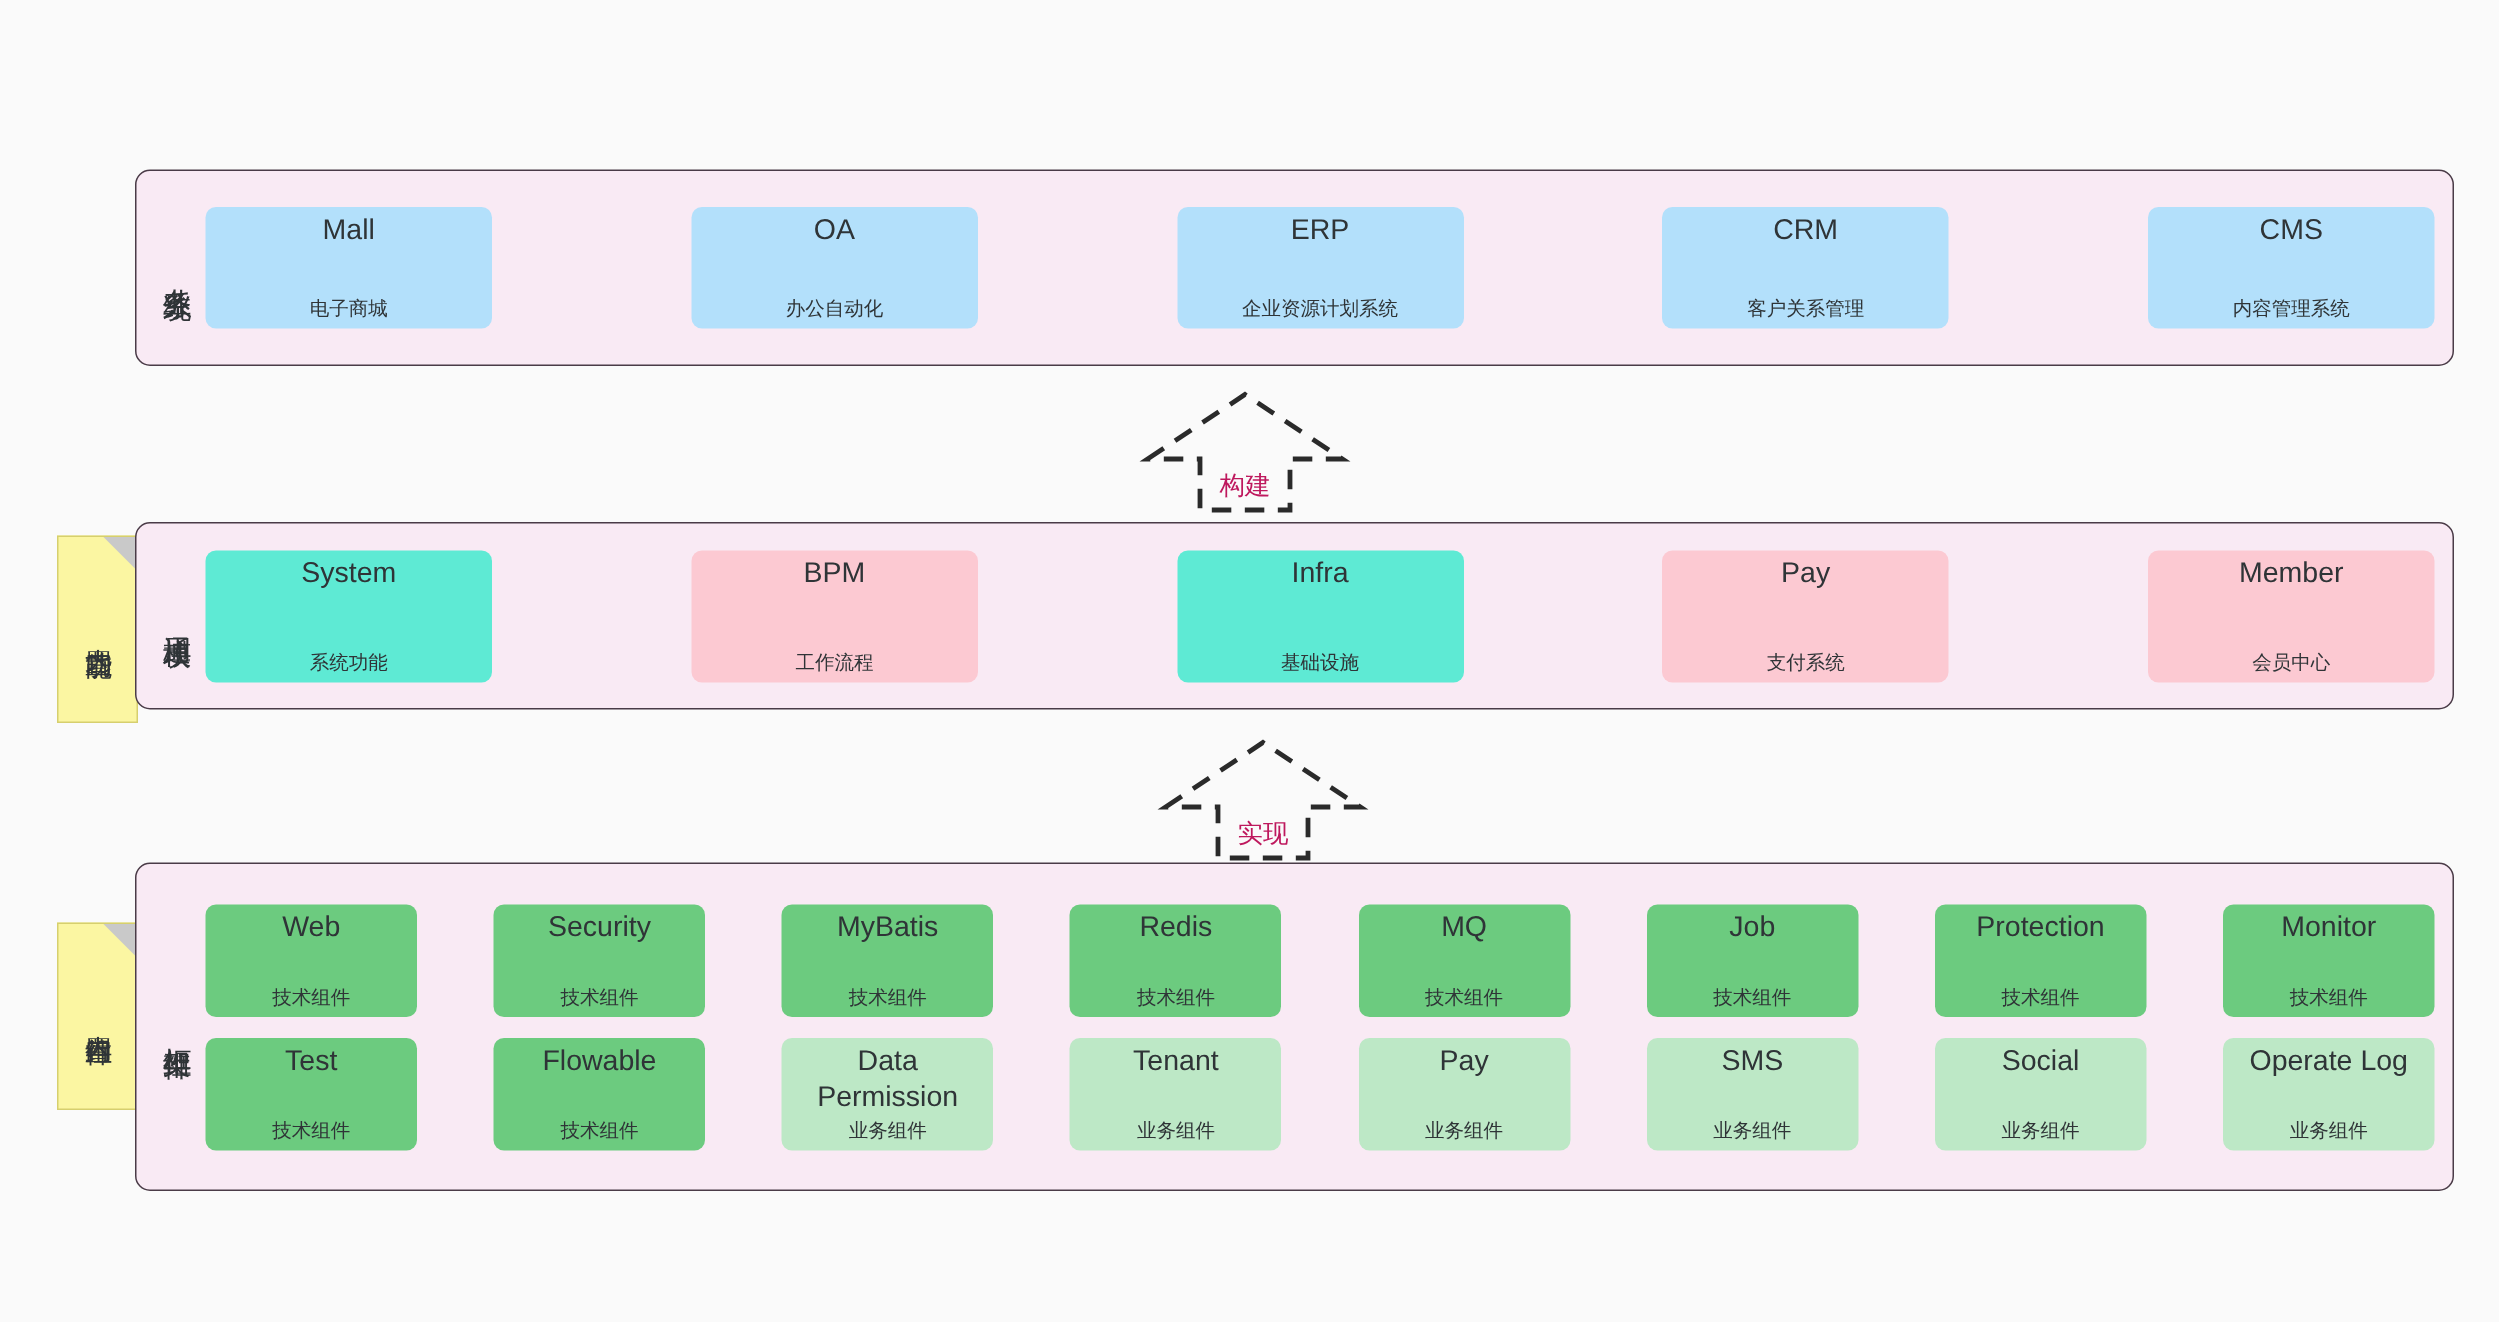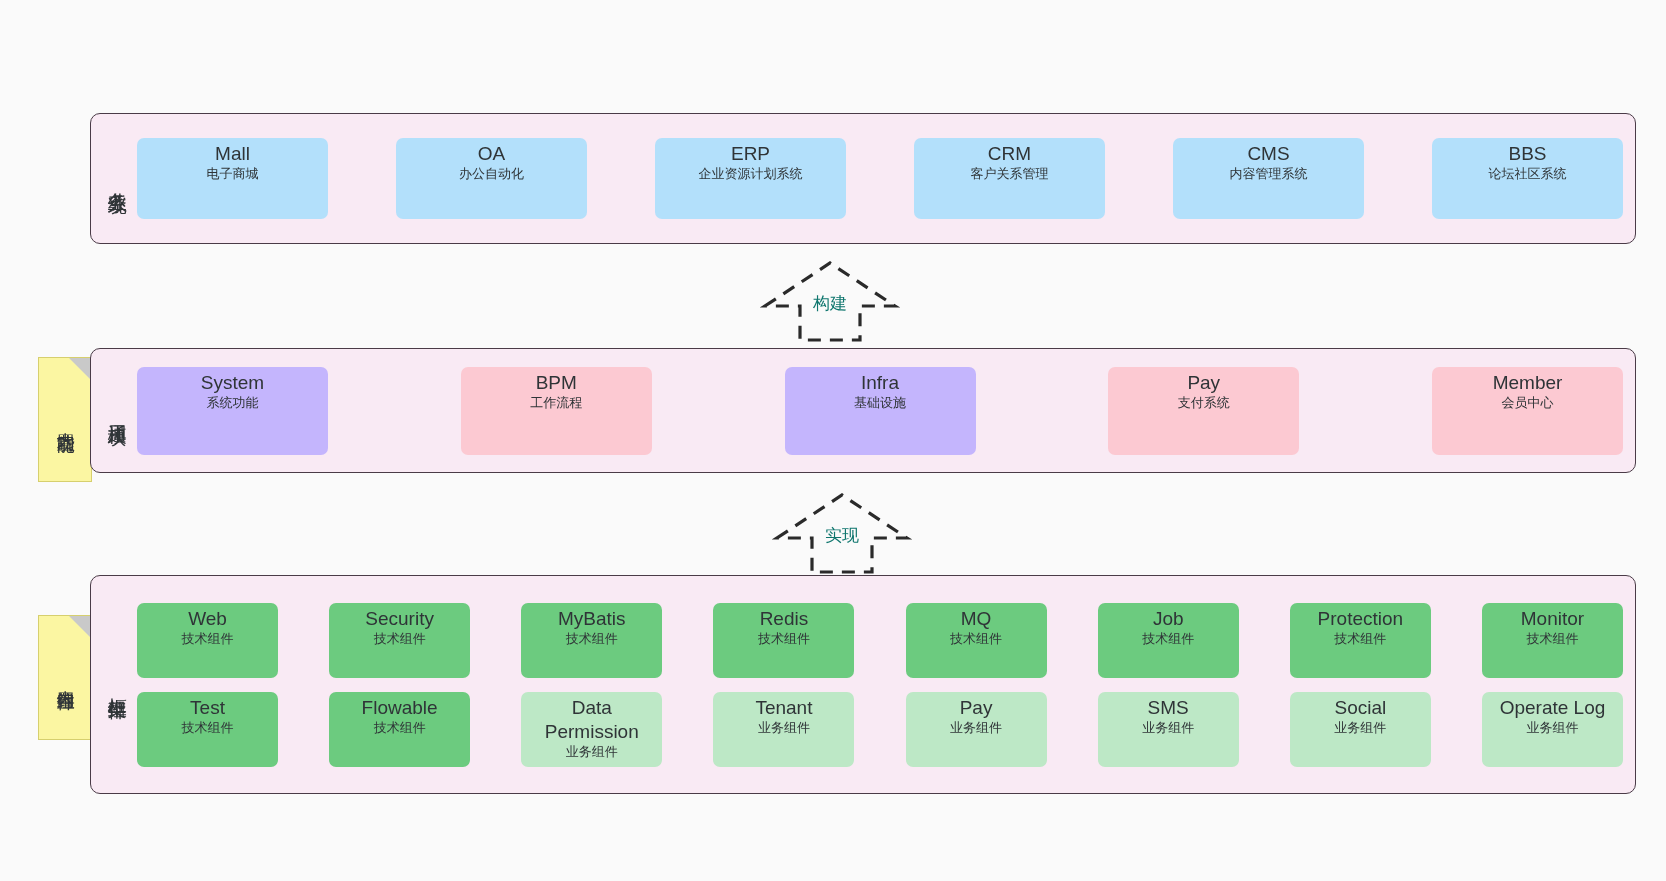--- a/index.html
+++ b/index.html
@@ -48,31 +48,31 @@
     gap: 0;
     justify-content: space-between;
   }
 
   
   .card {
     border-radius: 7px;
     display: flex;
     flex-direction: column;
     align-items: center;
-    justify-content: flex-start;
+    justify-content: space-between;
     text-align: center;
     color: #2f3437;
     line-height: 1.28;
     padding: 4px 6px;
   }
   .card .en { font-size: 19px; }
   .card .cn { font-size: 13px; }
 
   .blue  { background: #b3e0fb; }
-  .red   { background: #c4b5fd; }
+  .red   { background: #5eead4; }
   .pink  { background: #fcc9d2; }
   .green { background: #6ccb7f; }
   .lgreen{ background: #bde8c6; }
 
   
   .card-biz   { width: 191px; height: 81px; }
   
   .card-mod   { width: 191px; height: 88px; }
   
   .card-fw    { width: 141px; height: 75px; }
@@ -103,24 +103,25 @@
   }
 
   
   .arrow { position: absolute; }
   .arrow svg { display: block; overflow: visible; }
   .arrow .alabel {
     position: absolute;
     left: 50%;
     transform: translateX(-50%);
     font-size: 17px;
-    color: #0f766e;
+    color: #be185d;
     background: #fafafa;
     padding: 0 2px;
     white-space: nowrap;
+    margin-top: 20px;
   }
 </style>
 </head>
 <body>
 
 <div id="canvas">
 
   <div class="layer" id="layer-business" style="left:90px; top:113px; width:1546px; height:131px;">
     <div class="layer-title">业务系统</div>
     <div class="layer-body">
@@ -137,24 +138,20 @@
           <span class="en">ERP</span>
           <span class="cn">企业资源计划系统</span>
         </div>
         <div class="card card-biz blue">
           <span class="en">CRM</span>
           <span class="cn">客户关系管理</span>
         </div>
         <div class="card card-biz blue">
           <span class="en">CMS</span>
           <span class="cn">内容管理系统</span>
-        </div>
-        <div class="card card-biz blue">
-          <span class="en">BBS</span>
-          <span class="cn">论坛社区系统</span>
         </div>
       </div>
     </div>
   </div>
 
   <div class="arrow" id="arrow-build" style="left:760px; top:258px; width:140px; height:85px;">
     <svg width="140" height="85" viewBox="0 0 140 85" aria-hidden="true">
       <path d="M 5 48 L 70 5 L 135 48 L 100 48 L 100 82 L 40 82 L 40 48 Z" fill="#fafafa" stroke="#2a2a2a" stroke-width="3.2" stroke-dasharray="13 9" stroke-linejoin="miter"></path>
     </svg>
     <span class="alabel" style="top:34px;">构建</span>

